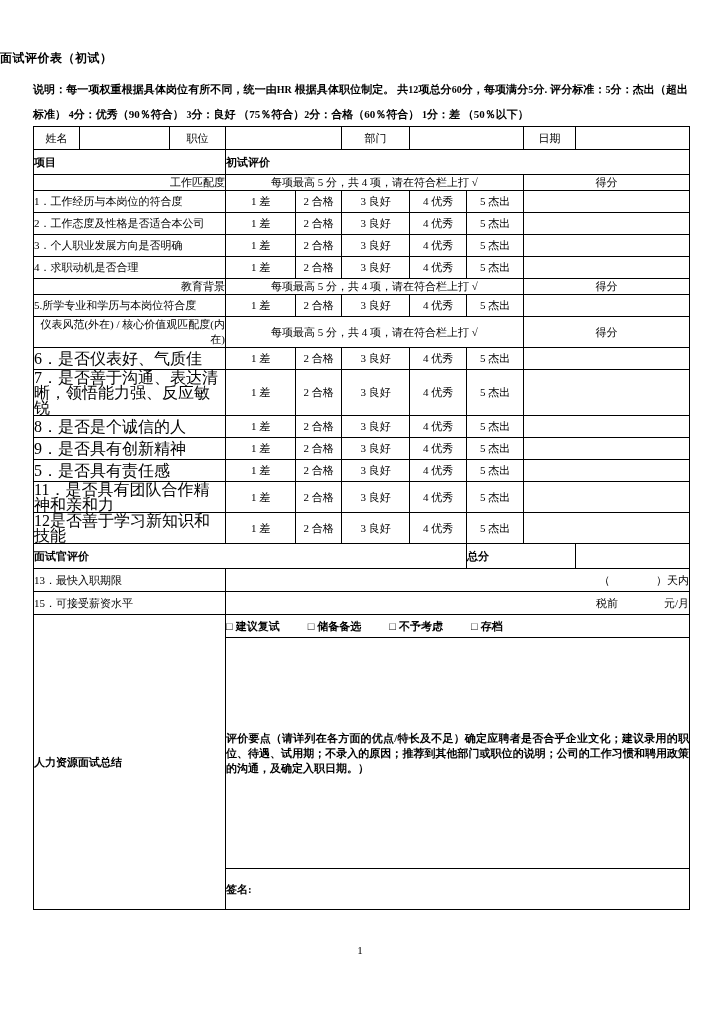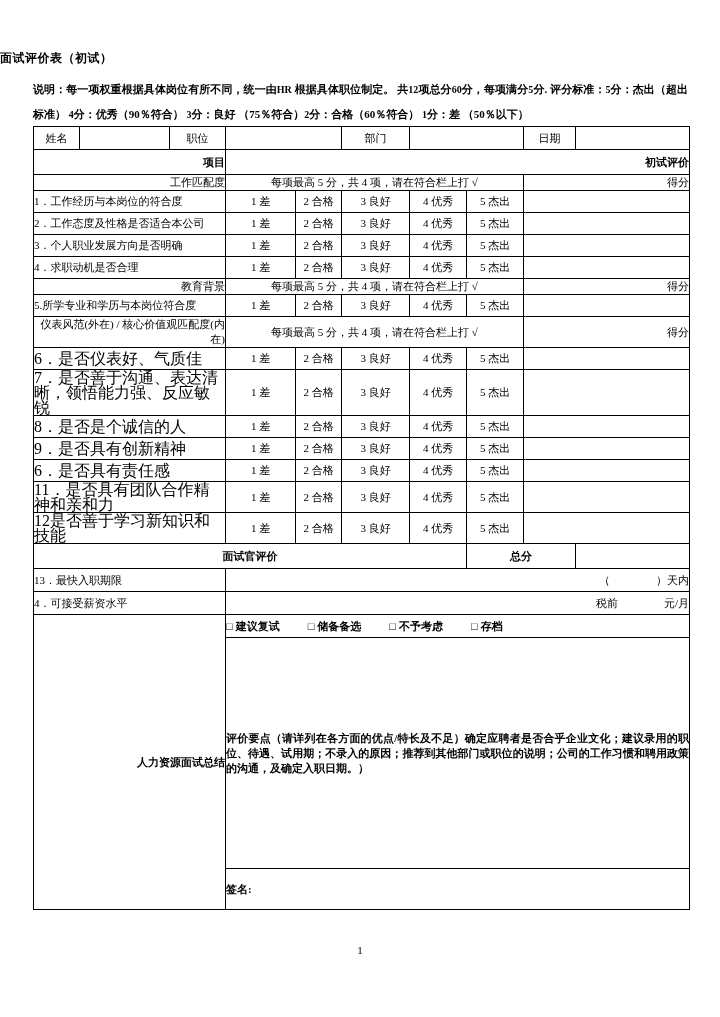--- a/index.html
+++ b/index.html
@@ -66,40 +66,40 @@
   .idcell {
     height: 22px;
     text-align: center;
     font-size: 11.5px;
   }
   .idblank { height: 22px; }
 
   
   .bar {
     height: 24px;
-    text-align: right;
+    text-align: left;
     font-weight: bold;
     font-size: 14px;
   }
   
   .grp-name {
     text-align: right;
     font-weight: normal;
     font-size: 9.5px;
     padding: 3px 4px;
     line-height: 14px;
   }
   .grp-note {
     text-align: center;
     font-size: 9px;
     padding: 3px 2px;
     margin-top: 18px;
   }
   .grp-score {
-    text-align: right;
+    text-align: center;
     font-size: 11.5px;
   }
   
   .item-label {
     text-align: left;
     padding: 4px 3px 4px 6px;
     font-size: 11px;
     line-height: 16px;
   }
   .item-label.small {
@@ -118,21 +118,21 @@
     padding: 4px 3px 4px 6px;
     font-size: 9.5px;
   }
   .centerline {
     text-align: right;
     font-size: 12px;
     height: 22px;
   }
   .centerline .gap { display: inline-block; width: 46px; }
   .totalbar {
-    text-align: center;
+    text-align: left;
     font-weight: bold;
     font-size: 14px;
     height: 24px;
   }
   .checkrow {
     padding: 5px 10px;
     font-size: 12px;
     font-weight: bold;
     height: 22px;
     margin-left: 12px;
@@ -145,21 +145,21 @@
   .summary-note {
     padding: 6px 8px 6px 8px;
     font-size: 12px;
     line-height: 21px;
     font-weight: bold;
     vertical-align: top;
     height: 230px;
     text-align: justify;
   }
   .summary-label {
-    text-align: right;
+    text-align: left;
     font-size: 12.5px;
     font-weight: bold;
     vertical-align: middle;
   }
   .sign {
     padding: 5px 8px;
     font-size: 12px;
     font-weight: bold;
     vertical-align: top;
     height: 40px;
@@ -310,21 +310,21 @@
     <tr>
       <td class="item-label small" colspan="3">9．是否具有创新精神</td>
       <td class="rate">1 差</td>
       <td class="rate">2 合格</td>
       <td class="rate">3 良好</td>
       <td class="rate">4 优秀</td>
       <td class="rate">5 杰出</td>
       <td class="scorecell" colspan="2"></td>
     </tr>
     <tr>
-      <td class="item-label small" colspan="3">6．是否具有责任感</td>
+      <td class="item-label small" colspan="3">5．是否具有责任感</td>
       <td class="rate">1 差</td>
       <td class="rate">2 合格</td>
       <td class="rate">3 良好</td>
       <td class="rate">4 优秀</td>
       <td class="rate">5 杰出</td>
       <td class="scorecell" colspan="2"></td>
     </tr>
     <tr>
       <td class="item-label small" colspan="3">11．是否具有团队合作精神和亲和力</td>
       <td class="rate">1 差</td>
@@ -351,21 +351,21 @@
     </tr>
 
     <tr>
       <td class="lbl-sm" colspan="3">13．最快入职期限</td>
       <td class="centerline" colspan="7">
         <span>（</span><span class="gap"></span><span>）天内</span>
       </td>
     </tr>
 
     <tr>
-      <td class="lbl-sm" colspan="3">4．可接受薪资水平</td>
+      <td class="lbl-sm" colspan="3">15．可接受薪资水平</td>
       <td class="centerline" colspan="7">
         <span>税前</span><span class="gap"></span><span>元/月</span>
       </td>
     </tr>
 
     <tr>
       <td class="summary-label" colspan="3" rowspan="3">人力资源面试总结</td>
       <td class="checkrow" colspan="7">
         <span class="opt"><span class="chk">□</span><span>建议复试</span></span><span class="opt"><span class="chk">□</span><span>储备备选</span></span><span class="opt"><span class="chk">□</span><span>不予考虑</span></span><span class="opt"><span class="chk">□</span><span>存档</span></span>
       </td>

